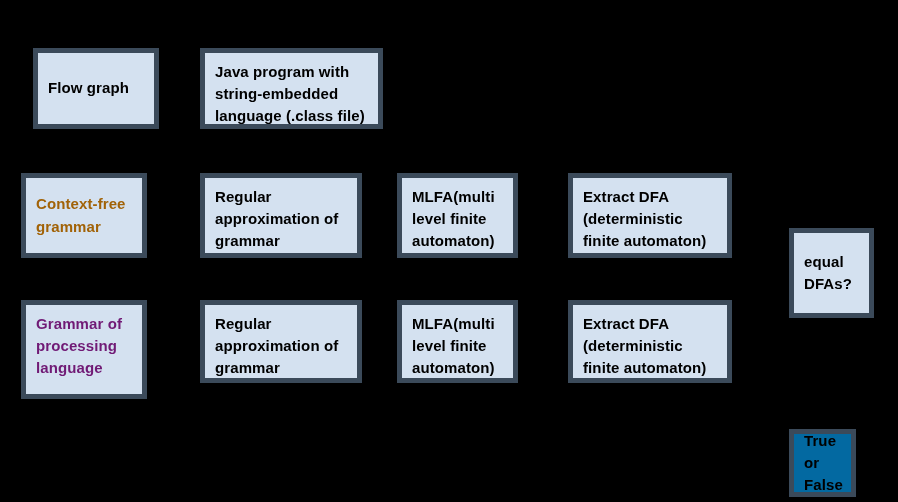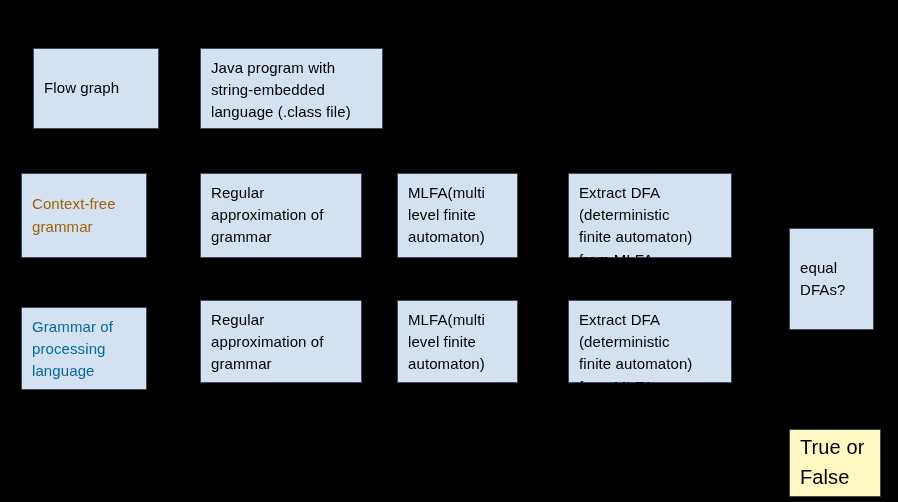--- a/index.html
+++ b/index.html
@@ -16,30 +16,31 @@
   #diagram {
     position: relative;
     width: 898px;
     height: 502px;
     background: #000000;
   }
   .node {
     position: absolute;
     box-sizing: border-box;
     background: #d4e1f0;
-    border: 1px solid #4c1d95;
+    border: 5px solid #4c1d95;
     color: #000000;
     font-size: 15px;
     line-height: 1.48;
     display: flex;
     align-items: center;
     padding-left: 10px;
     padding-right: 4px;
     white-space: pre-line;
     letter-spacing: 0.1px;
+    font-weight: bold;
   }
   .node.top-align {
     align-items: flex-start;
     padding-top: 8px;
   }
 </style>
 </head>
 <body>
 
 <div id="diagram" style="width: 898px; height: 502px; background: rgb(0, 0, 0);">
@@ -52,30 +53,30 @@
     <div class="node top-align" style="left: 200px; top: 173px; width: 162px; height: 85px; background: rgb(212, 225, 240); border-color: rgb(59, 74, 90); color: rgb(0, 0, 0); font-size: 15px;">Regular
 approximation of
 grammar</div>
     <div class="node top-align" style="left: 397px; top: 173px; width: 121px; height: 85px; background: rgb(212, 225, 240); border-color: rgb(59, 74, 90); color: rgb(0, 0, 0); font-size: 15px;">MLFA(multi
 level finite
 automaton)</div>
     <div class="node top-align" style="left: 568px; top: 173px; width: 164px; height: 85px; background: rgb(212, 225, 240); border-color: rgb(59, 74, 90); color: rgb(0, 0, 0); font-size: 15px;">Extract DFA
 (deterministic
 finite automaton)
 from MLFA</div>
-    <div class="node" style="left: 789px; top: 228px; width: 85px; height: 102px; background: rgb(212, 225, 240); border-color: rgb(59, 74, 90); color: rgb(0, 0, 0); font-size: 15px;">equal
+    <div class="node" style="left: 789px; top: 228px; width: 85px; height: 90px; background: rgb(212, 225, 240); border-color: rgb(59, 74, 90); color: rgb(0, 0, 0); font-size: 15px;">equal
 DFAs?</div>
-    <div class="node top-align" style="left: 21px; top: 307px; width: 126px; height: 83px; background: rgb(212, 225, 240); border-color: rgb(59, 74, 90); color: #0369a1; font-size: 15px;">Grammar of
+    <div class="node top-align" style="left: 21px; top: 300px; width: 126px; height: 99px; background: rgb(212, 225, 240); border-color: rgb(59, 74, 90); color: #701a75; font-size: 15px;">Grammar of
 processing
 language</div>
     <div class="node top-align" style="left: 200px; top: 300px; width: 162px; height: 83px; background: rgb(212, 225, 240); border-color: rgb(59, 74, 90); color: rgb(0, 0, 0); font-size: 15px;">Regular
 approximation of
 grammar</div>
     <div class="node top-align" style="left: 397px; top: 300px; width: 121px; height: 83px; background: rgb(212, 225, 240); border-color: rgb(59, 74, 90); color: rgb(0, 0, 0); font-size: 15px;">MLFA(multi
 level finite
 automaton)</div>
     <div class="node top-align" style="left: 568px; top: 300px; width: 164px; height: 83px; background: rgb(212, 225, 240); border-color: rgb(59, 74, 90); color: rgb(0, 0, 0); font-size: 15px;">Extract DFA
 (deterministic
 finite automaton)
 from MLFA</div>
-    <div class="node" style="left: 789px; top: 429px; width: 92px; height: 68px; background: #fef9c3; border-color: rgb(59, 74, 90); color: rgb(0, 0, 0); font-size: 20px;">True or
+    <div class="node" style="left: 789px; top: 429px; width: 67px; height: 68px; background: #0369a1; border-color: rgb(59, 74, 90); color: rgb(0, 0, 0); font-size: 15px;">True or
 False</div>
   </div>
 
 </body></html>

